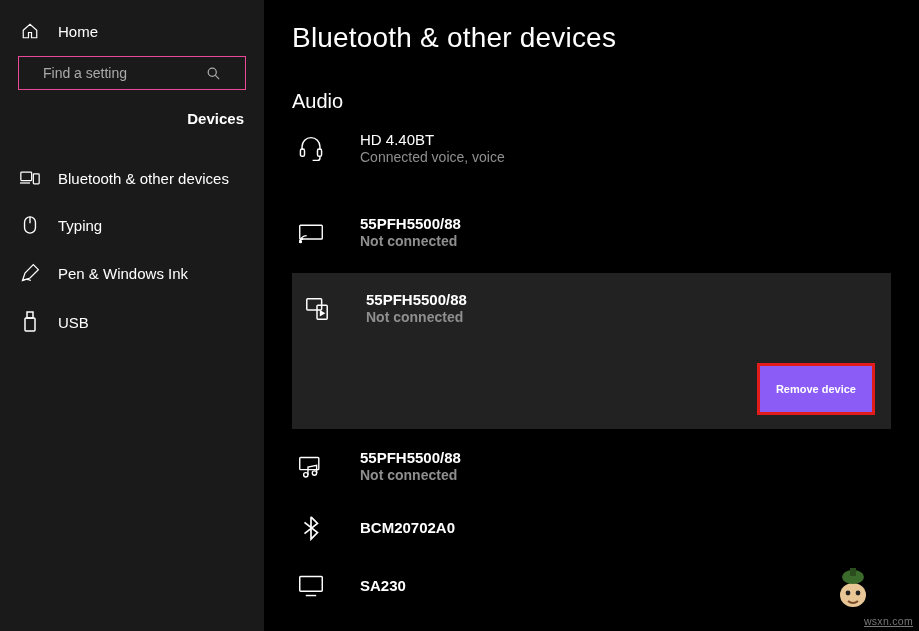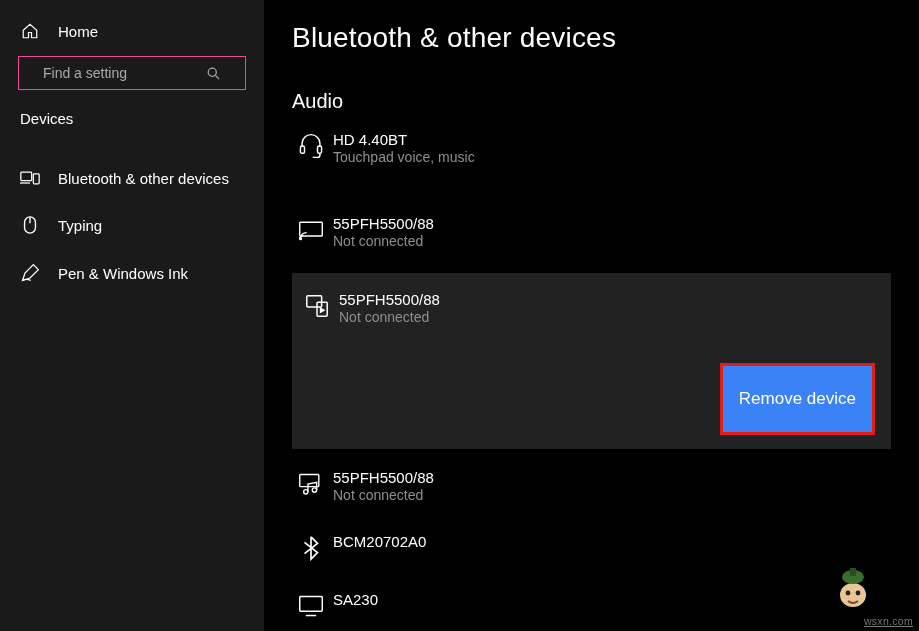--- a/index.html
+++ b/index.html
@@ -31,22 +31,23 @@
     border: 1px solid #ec4899;
     height: 34px;
     display: flex;
     align-items: center;
     padding: 0 24px;
     color: #aaa;
   }
   .search .placeholder { flex: 1; font-size: 14px; }
   .section-title {
     font-size: 15px;
-    font-weight: 400;
+    font-weight: 700;
     padding: 2px 20px 14px 20px;
+    text-align: right;
   }
   .nav {
     display: flex;
     flex-direction: column;
     margin-top: 14px;
   }
   .nav-item {
     display: flex;
     align-items: center;
     gap: 18px;
@@ -67,43 +68,43 @@
     margin-bottom: 36px;
     letter-spacing: 0.2px;
   }
   .group-title {
     font-size: 20px;
     font-weight: 400;
     margin-bottom: 14px;
   }
   .device {
     display: flex;
-    align-items: flex-start;
-    gap: 9px;
+    align-items: center;
+    gap: 36px;
     padding: 4px 0 8px 6px;
     margin-bottom: 14px;
   }
   .device .dicon { width: 26px; height: 26px; display:flex; align-items:center; justify-content:center; margin-top:2px; color:#fff; }
   .device-text { display:flex; flex-direction:column; }
   .device-name { font-size: 15px; }
   .device-status { font-size: 14px; color:#8f8f8f; margin-top:1px; }
   .group2 { margin-top: 36px; }
-  .device-wrap { padding: 2px 0; }
+  .device-wrap { padding: 2px 0; font-weight: bold; }
   .device-wrap.selected {
     background: #222;
     padding: 14px 16px 14px 6px;
     margin-bottom: 14px;
   }
   .device-wrap.selected .device { margin-bottom: 0; }
   .action-row { display:flex; justify-content:flex-end; margin-top:30px; }
   .remove-btn {
-    background: #3b82f6;
+    background: #8b5cf6;
     border: 3px solid #e21b1b;
-    padding: 23px 16px;
-    font-size: 17px;
+    padding: 17px 16px;
+    font-size: 11px;
     color: #fff;
     cursor: pointer;
   }
   .watermark {
     position: absolute;
     right: 6px;
     bottom: 4px;
     font-size: 10.5px;
     color: #777;
     letter-spacing: 0.3px;
@@ -172,40 +173,49 @@
       <span class="icon">
         <svg width="20" height="20" viewBox="0 0 24 24" fill="none" stroke="#fff" stroke-width="1.5">
             <path d="M3 21 L6 12 L16 2 L22 8 L12 18 Z"></path>
             <path d="M3 21 C6 19 9 19 13 21"></path>
           </svg>
       </span>
       <span>Pen &amp; Windows Ink</span>
     </div>
 
 
+    <div class="nav-item">
+      <span class="icon">
+        <svg width="14" height="22" viewBox="0 0 14 22" fill="none" stroke="#fff" stroke-width="1.5">
+            <rect x="4" y="1" width="6" height="6"></rect>
+            <rect x="2" y="7" width="10" height="13" rx="1"></rect>
+          </svg>
+      </span>
+      <span>USB</span>
+    </div>
 
   </div>
 </div>
 
 <div class="main">
   <div class="page-title">Bluetooth &amp; other devices</div>
 
   <div class="group-title">Audio</div>
   <div class="device">
     <span class="dicon">
       <svg width="28" height="28" viewBox="0 0 32 32" fill="none" stroke="#fff" stroke-width="1.8">
           <path d="M5 17 V13 a11 11 0 0 1 22 0 V17"></path>
           <rect x="3" y="16" width="5" height="9" rx="2"></rect>
           <rect x="24" y="16" width="5" height="9" rx="2"></rect>
           <path d="M27 25 v2 a3 3 0 0 1 -3 3 h-6"></path>
         </svg>
     </span>
     <div class="device-text">
       <span class="device-name">HD 4.40BT</span>
-      <span class="device-status">Touchpad voice, music</span>
+      <span class="device-status">Connected voice, voice</span>
     </div>
   </div>
 
   <div class="group2">
 
     <div class="device-wrap">
       <div class="device">
         <span class="dicon">
           <svg width="28" height="22" viewBox="0 0 30 22" fill="none" stroke="#fff" stroke-width="1.6">
               <rect x="2" y="2" width="26" height="16" rx="1"></rect>

